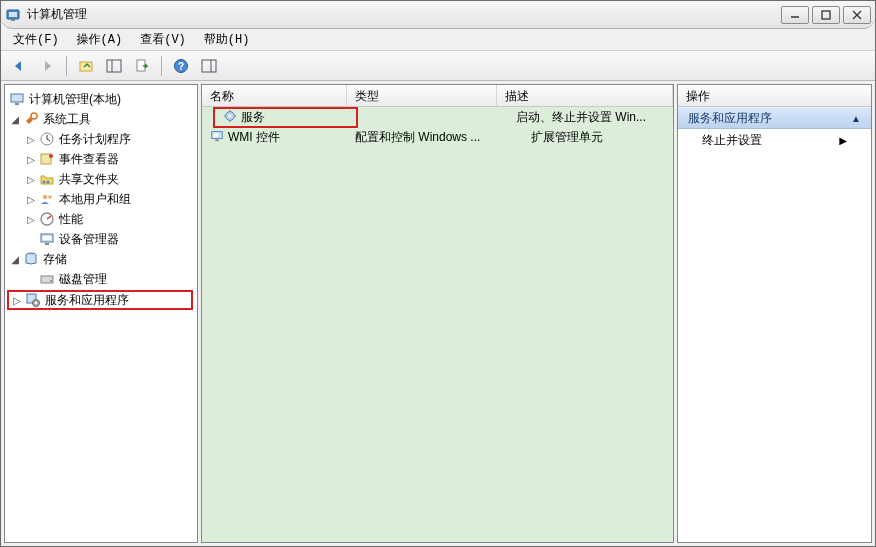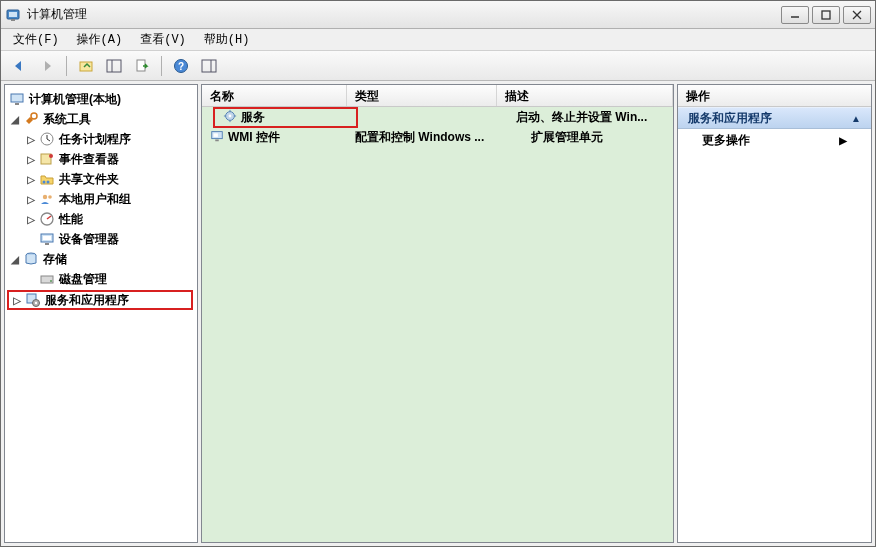--- a/index.html
+++ b/index.html
@@ -1,37 +1,37 @@
 <!DOCTYPE html>
 <html><head>
 <meta charset="utf-8">
 <style>
 * { box-sizing: border-box; margin: 0; padding: 0; }
 body { font-family: "Microsoft YaHei", "Segoe UI", Tahoma, sans-serif; font-size: 12px; background: #fff; }
 .window { width: 876px; height: 547px; border: 1px solid #6a6a6a; background: #f0f0f0; position: relative; }
 
 
-.titlebar { height: 28px; background: linear-gradient(#f7f7f7, #e4e4e4); border-bottom: 1px solid #b0b0b0; display: flex; align-items: center; padding: 0 4px; }
+.titlebar { height: 28px; background: linear-gradient(#f7f7f7, #e4e4e4); border-bottom: 1px solid #b0b0b0; display: flex; align-items: center; padding: 0 4px; border-radius: 12px; }
 .titlebar .app-icon { width: 16px; height: 16px; margin-right: 6px; }
 .titlebar .title { flex: 1; font-size: 12px; color: #000; }
 .win-controls { display: flex; gap: 3px; }
 .win-btn { width: 28px; height: 18px; border: 1px solid #8a8a8a; border-radius: 2px; background: linear-gradient(#f7f7f7,#e0e0e0); display:flex; align-items:center; justify-content:center; cursor:pointer; }
 .win-btn svg { display:block; }
 
 
 .menubar { height: 22px; background: #f0f0f0; display: flex; align-items: center; padding: 0 6px; gap: 6px; border-bottom: 1px solid #d0d0d0; font-family: Liberation Mono, monospace; }
 .menubar .menu-item { padding: 2px 6px; cursor: pointer; }
 
 
 .toolbar { height: 30px; background: linear-gradient(#fafafa,#e9e9e9); border-bottom: 1px solid #b8b8b8; display: flex; align-items: center; padding: 0 6px; gap: 4px; }
 .tbtn { width: 24px; height: 24px; border: 1px solid transparent; display:flex; align-items:center; justify-content:center; cursor:pointer; border-radius:2px; }
 .tdiv { width:1px; height:20px; background:#b0b0b0; margin:0 3px; }
 
 
-.content { display:flex; height: calc(100% - 28px - 22px - 30px); padding: 3px; gap: 3px; font-weight: bold; }
+.content { display:flex; height: calc(100% - 28px - 22px - 30px); padding: 3px; gap: 3px; }
 
 
 .tree-panel { width: 194px; border: 1px solid #828790; background: #fff; overflow: auto; padding: 4px 2px; }
 .tree ul { list-style:none; }
 .tree li { white-space: nowrap; }
 .tree .node-row { display:flex; align-items:center; height:20px; padding:0 2px; cursor:pointer; }
 .tree .expander { width:12px; height:12px; display:inline-flex; align-items:center; justify-content:center; margin-right:2px; cursor:pointer; color:#555; font-size:10px; }
 .tree .spacer0 { display:inline-block; width:0px; }
 .tree .spacer1 { display:inline-block; width:16px; }
 .tree .node-icon { width:16px; height:16px; margin-right:4px; display:inline-flex; align-items:center; justify-content:center; }
@@ -359,19 +359,19 @@
       </div>
     </div>
 
     <div class="actions-panel">
       <div class="actions-header">操作</div>
       <div class="actions-group-title">
         <span>服务和应用程序</span>
         <span class="arrow-up">▲</span>
       </div>
       <div class="actions-item">
-        <span>更多操作</span>
+        <span>终止并设置</span>
         <span class="arrow-right">▶</span>
       </div>
     </div>
 
   </div>
 </div>
 
 </body></html>

